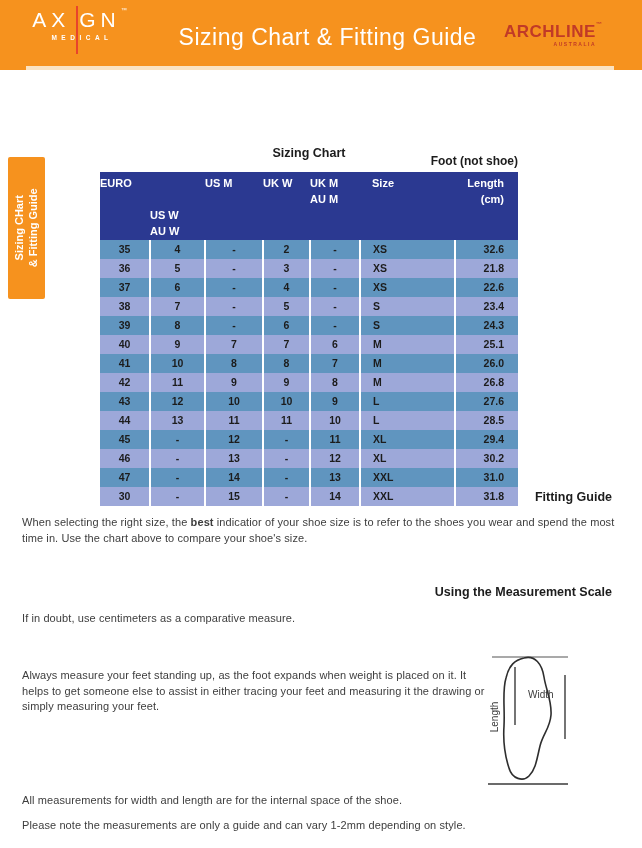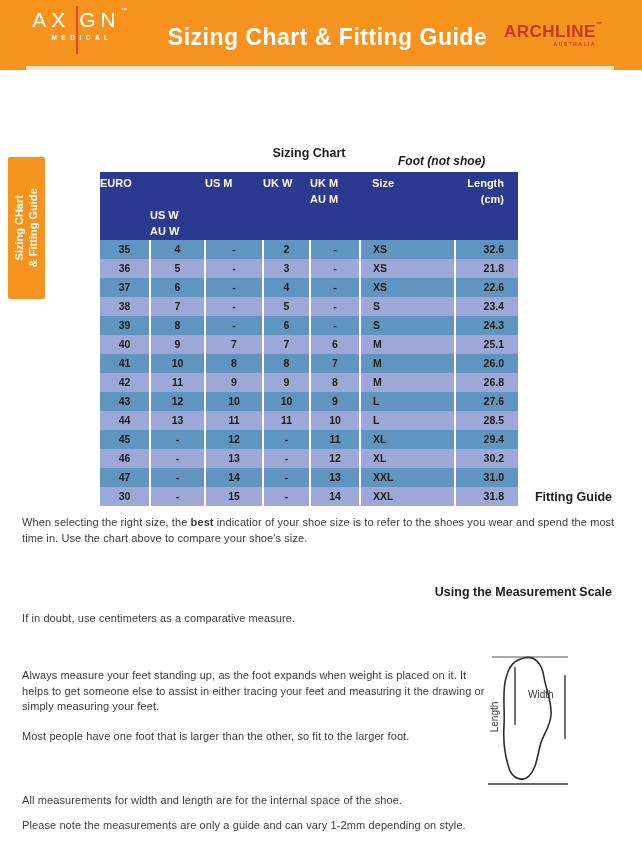--- a/index.html
+++ b/index.html
@@ -21,37 +21,37 @@
   .header{position:absolute;left:0;top:0;width:642px;height:66px;background:var(--orange);}
   .header-rule{position:absolute;left:0;top:66px;width:642px;height:4px;
     background:linear-gradient(90deg,var(--orange) 0 26px,#FBE3C2 26px 614px,var(--orange) 614px 100%);}
   .brand-left{position:absolute;left:26px;top:9px;width:112px;text-align:center;color:#fff;}
   .brand-left .name{font-size:21px;letter-spacing:5px;font-weight:400;line-height:1;white-space:nowrap;}
   .brand-left .name .gap{display:inline-block;width:9px;}
   .brand-left .tm{font-size:6px;vertical-align:top;position:relative;top:-2px;}
   .brand-left .sub{font-size:6.5px;letter-spacing:4.5px;font-weight:700;margin-top:4px;white-space:nowrap;}
   .i-line{position:absolute;left:50px;top:-3px;width:2px;height:48px;background:var(--accent-red);}
   .header-title{position:absolute;left:155px;top:24px;width:345px;text-align:center;
-    color:#fff;font-size:23px;font-weight:700;letter-spacing:0.5px;white-space:nowrap;}
+    color:#fff;font-size:23px;font-weight:400;letter-spacing:0.5px;white-space:nowrap;}
   .brand-right{position:absolute;left:504px;top:23px;width:92px;color:var(--brand-red);}
   .brand-right .name{font-size:17px;font-weight:700;letter-spacing:0.5px;line-height:1;white-space:nowrap;}
   .brand-right .tm{font-size:6px;vertical-align:top;position:relative;top:-2px;}
   .brand-right .sub{font-size:5px;font-weight:700;letter-spacing:1.5px;text-align:right;margin-top:1px;}
 
   
   .side-tab{position:absolute;left:8px;top:157px;width:37px;height:142px;background:var(--orange);
     border-radius:2px;display:flex;align-items:center;justify-content:center;}
   .side-tab .tab-text{transform:rotate(-90deg);white-space:nowrap;color:#fff;font-weight:700;
     font-size:11px;line-height:1.25;text-align:center;}
 
   
   .chart-title{position:absolute;left:100px;top:146px;width:418px;text-align:center;
     font-size:12.5px;font-weight:700;color:var(--ink);}
-  .foot-note{position:absolute;left:398px;top:154px;width:120px;text-align:left;
-    font-size:12px;font-weight:700;color:var(--ink);white-space:nowrap;font-style:italic;}
+  .foot-note{position:absolute;left:398px;top:154px;width:120px;text-align:right;
+    font-size:12px;font-weight:700;color:var(--ink);white-space:nowrap;}
   table.sizing{position:absolute;left:100px;top:172px;width:418px;border-collapse:collapse;table-layout:fixed;}
   table.sizing th{background:var(--navy);color:#fff;font-size:11px;font-weight:700;
     vertical-align:top;padding-top:4px;height:38px;line-height:1.45;text-align:left;}
   table.sizing td{font-size:10.5px;font-weight:700;color:var(--ink);text-align:center;
     height:19px;border-right:2px solid #fff;}
   table.sizing td:last-child{border-right:none;}
   table.sizing th:nth-child(6),table.sizing td:nth-child(6){text-align:left;padding-left:12px;}
   table.sizing th:nth-child(7),table.sizing td:nth-child(7){text-align:right;padding-right:14px;}
   tr.row-a td{background:var(--row-a);}
   tr.row-b td{background:var(--row-b);}
@@ -263,21 +263,20 @@
         </tr>
       </tbody>
   </table>
 
   <div class="section-heading" style="top:490px;">Fitting Guide</div>
   <div class="para w-full" style="top:515px;"><span>When selecting the right size, the </span><b>best</b><span> indicatior of your shoe size is to refer to the shoes you wear and spend the most time in. Use the chart above to compare your shoe's size.</span></div>
 
   <div class="section-heading" style="top:585px;">Using the Measurement Scale</div>
   <div class="para w-full" style="top:611px;">If in doubt, use centimeters as a comparative measure.</div>
   <div class="para w-col" style="top:636px;">Always measure your feet standing up, as the foot expands when weight is placed on it. It helps to get someone else to assist in either tracing your feet and measuring it the drawing or simply measuring your feet.</div>
-  <div class="para w-col" style="top:697px;">Most people have one foot that is larger than the other, so fit to the larger foot.</div>
   <div class="para w-col" style="top:761px;">All measurements for width and length are for the internal space of the shoe.</div>
   <div class="para w-col" style="top:786px;">Please note the measurements are only a guide and can vary 1-2mm depending on style.</div>
 
   <svg class="foot-diagram" viewBox="0 0 104 148" xmlns="http://www.w3.org/2000/svg">
     <line x1="8" y1="12" x2="84" y2="12" stroke="#8c8c8c" stroke-width="1.6"></line>
     <line x1="4" y1="139" x2="84" y2="139" stroke="#3a3a3a" stroke-width="1.4"></line>
     <line x1="31" y1="22" x2="31" y2="80" stroke="#3a3a3a" stroke-width="1.4"></line>
     <line x1="81" y1="30" x2="81" y2="94" stroke="#3a3a3a" stroke-width="1.4"></line>
     <path d="M40,13 C51,10 58,19 60,32 C62,45 68,56 67,70 C66,83 59,89 56,101 C53,113 52,124 45,131 C39,137 28,134 25,123 C21,111 19,96 20,81 C21,63 18,46 22,33 C25,20 31,15 40,13 Z" fill="none" stroke="#2e2e2e" stroke-width="1.6"></path>
     <text x="14" y="72" font-size="10" fill="#3a3a3a" transform="rotate(-90 14 72)" text-anchor="middle">Length</text>

